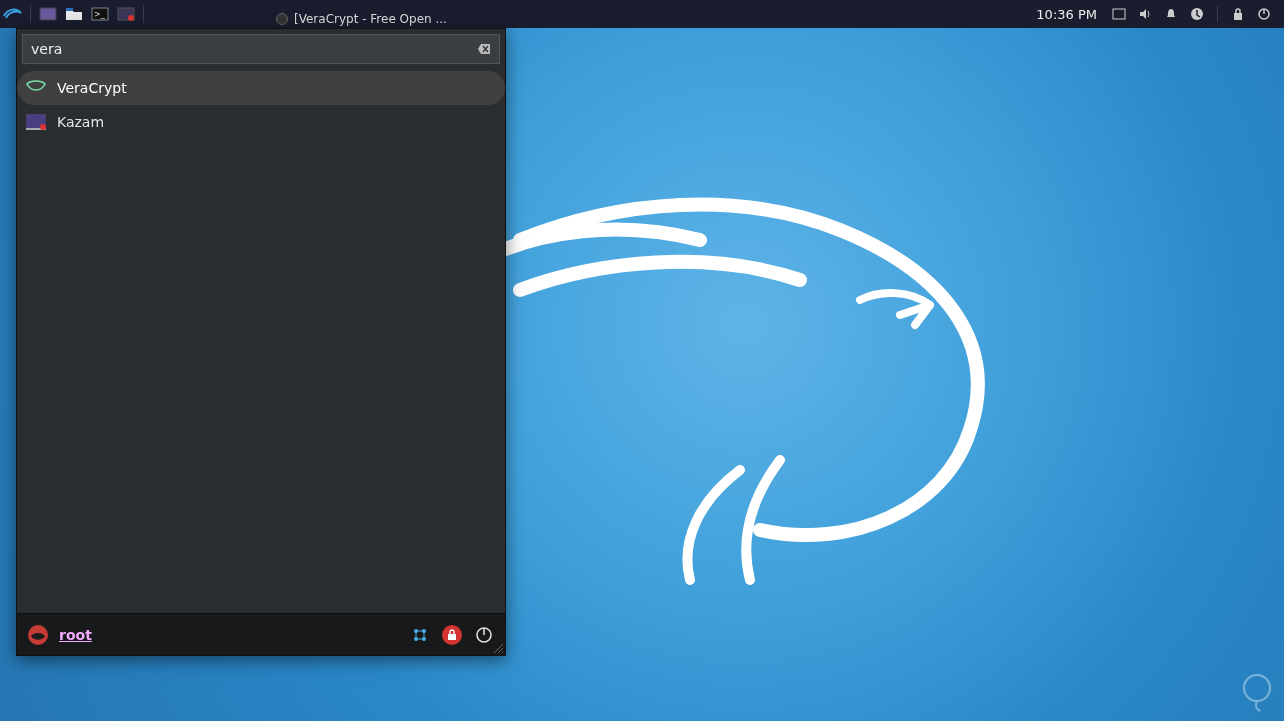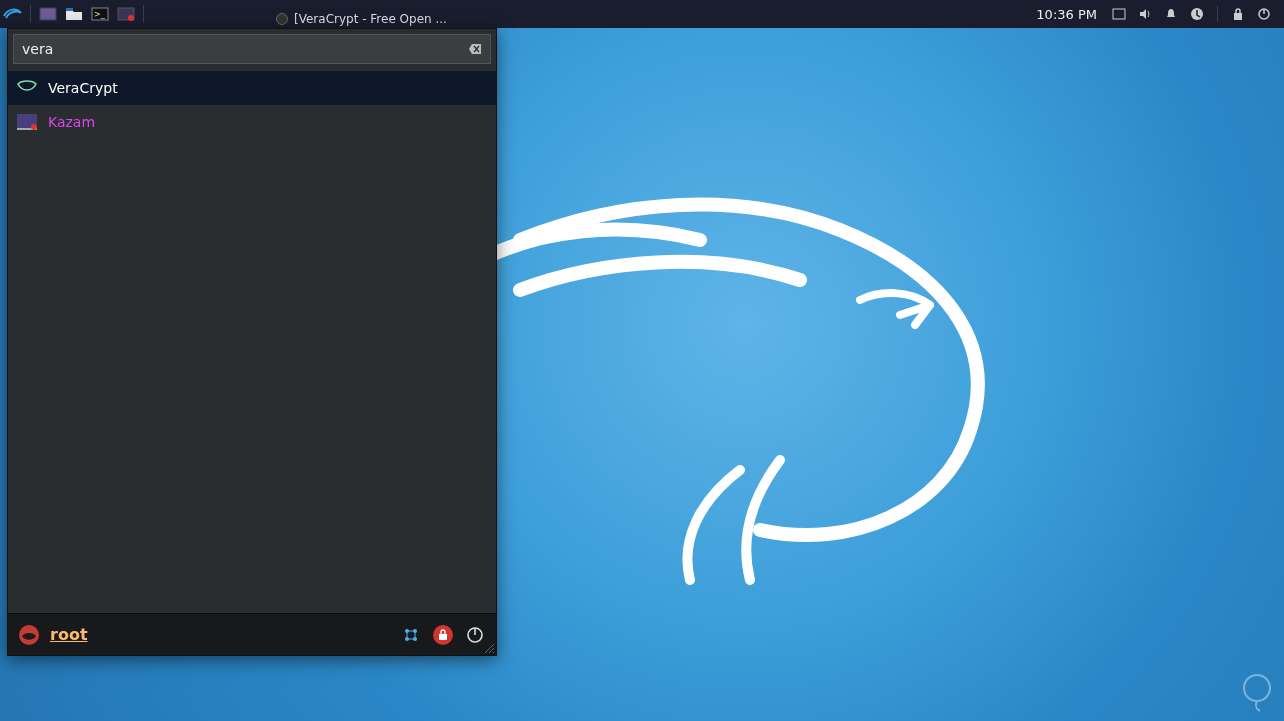--- a/index.html
+++ b/index.html
@@ -68,21 +68,21 @@
   width: 24px; height: 28px;
   display: flex; align-items: center; justify-content: center;
   color: #ccc;
 }
 .tray-sep { width: 1px; height: 16px; background: #3a3d4d; margin: 0 6px; }
 .clock { color: #eee; padding: 0 8px; font-size: 13px; }
 
 
 .app-menu {
   position: absolute;
-  top: 28px; left: 7px;
+  top: 28px; left: 16px;
   width: 490px;
   height: 628px;
   background: #2a2d2f;
   border: 1px solid #111;
   box-shadow: 0 4px 16px rgba(0,0,0,.5);
   display: flex;
   flex-direction: column;
   z-index: 20;
 }
 .search-row {
@@ -105,46 +105,47 @@
 
 .results {
   flex: 1;
   overflow: hidden;
   padding: 2px 0;
 }
 .result-item {
   display: flex; align-items: center;
   padding: 6px 8px;
   height: 34px;
-  color: #d946ef;
+  color: #e5e5e5;
   font-size: 14px;
   gap: 10px;
 }
 .result-item.selected {
-  background: #0f172a;
+  background: #404040;
   color: #fff;
+  border-radius: 17px;
 }
 .app-icon {
   width: 22px; height: 22px;
   display: flex; align-items: center; justify-content: center;
   flex-shrink: 0;
 }
 
 .menu-footer {
   height: 42px;
   background: #17191b;
   display: flex; align-items: center;
   padding: 0 10px;
   gap: 10px;
   border-top: 1px solid #0b0c0d;
 }
 .user-label {
-  color: #fdba74;
+  color: #f0abfc;
   font-weight: bold;
-  font-size: 16px;
+  font-size: 14px;
   text-decoration: underline;
 }
 .footer-right {
   margin-left: auto;
   display: flex; align-items: center;
   gap: 10px;
 }
 .footer-icon {
   width: 22px; height: 22px;
   display: flex; align-items: center; justify-content: center;

